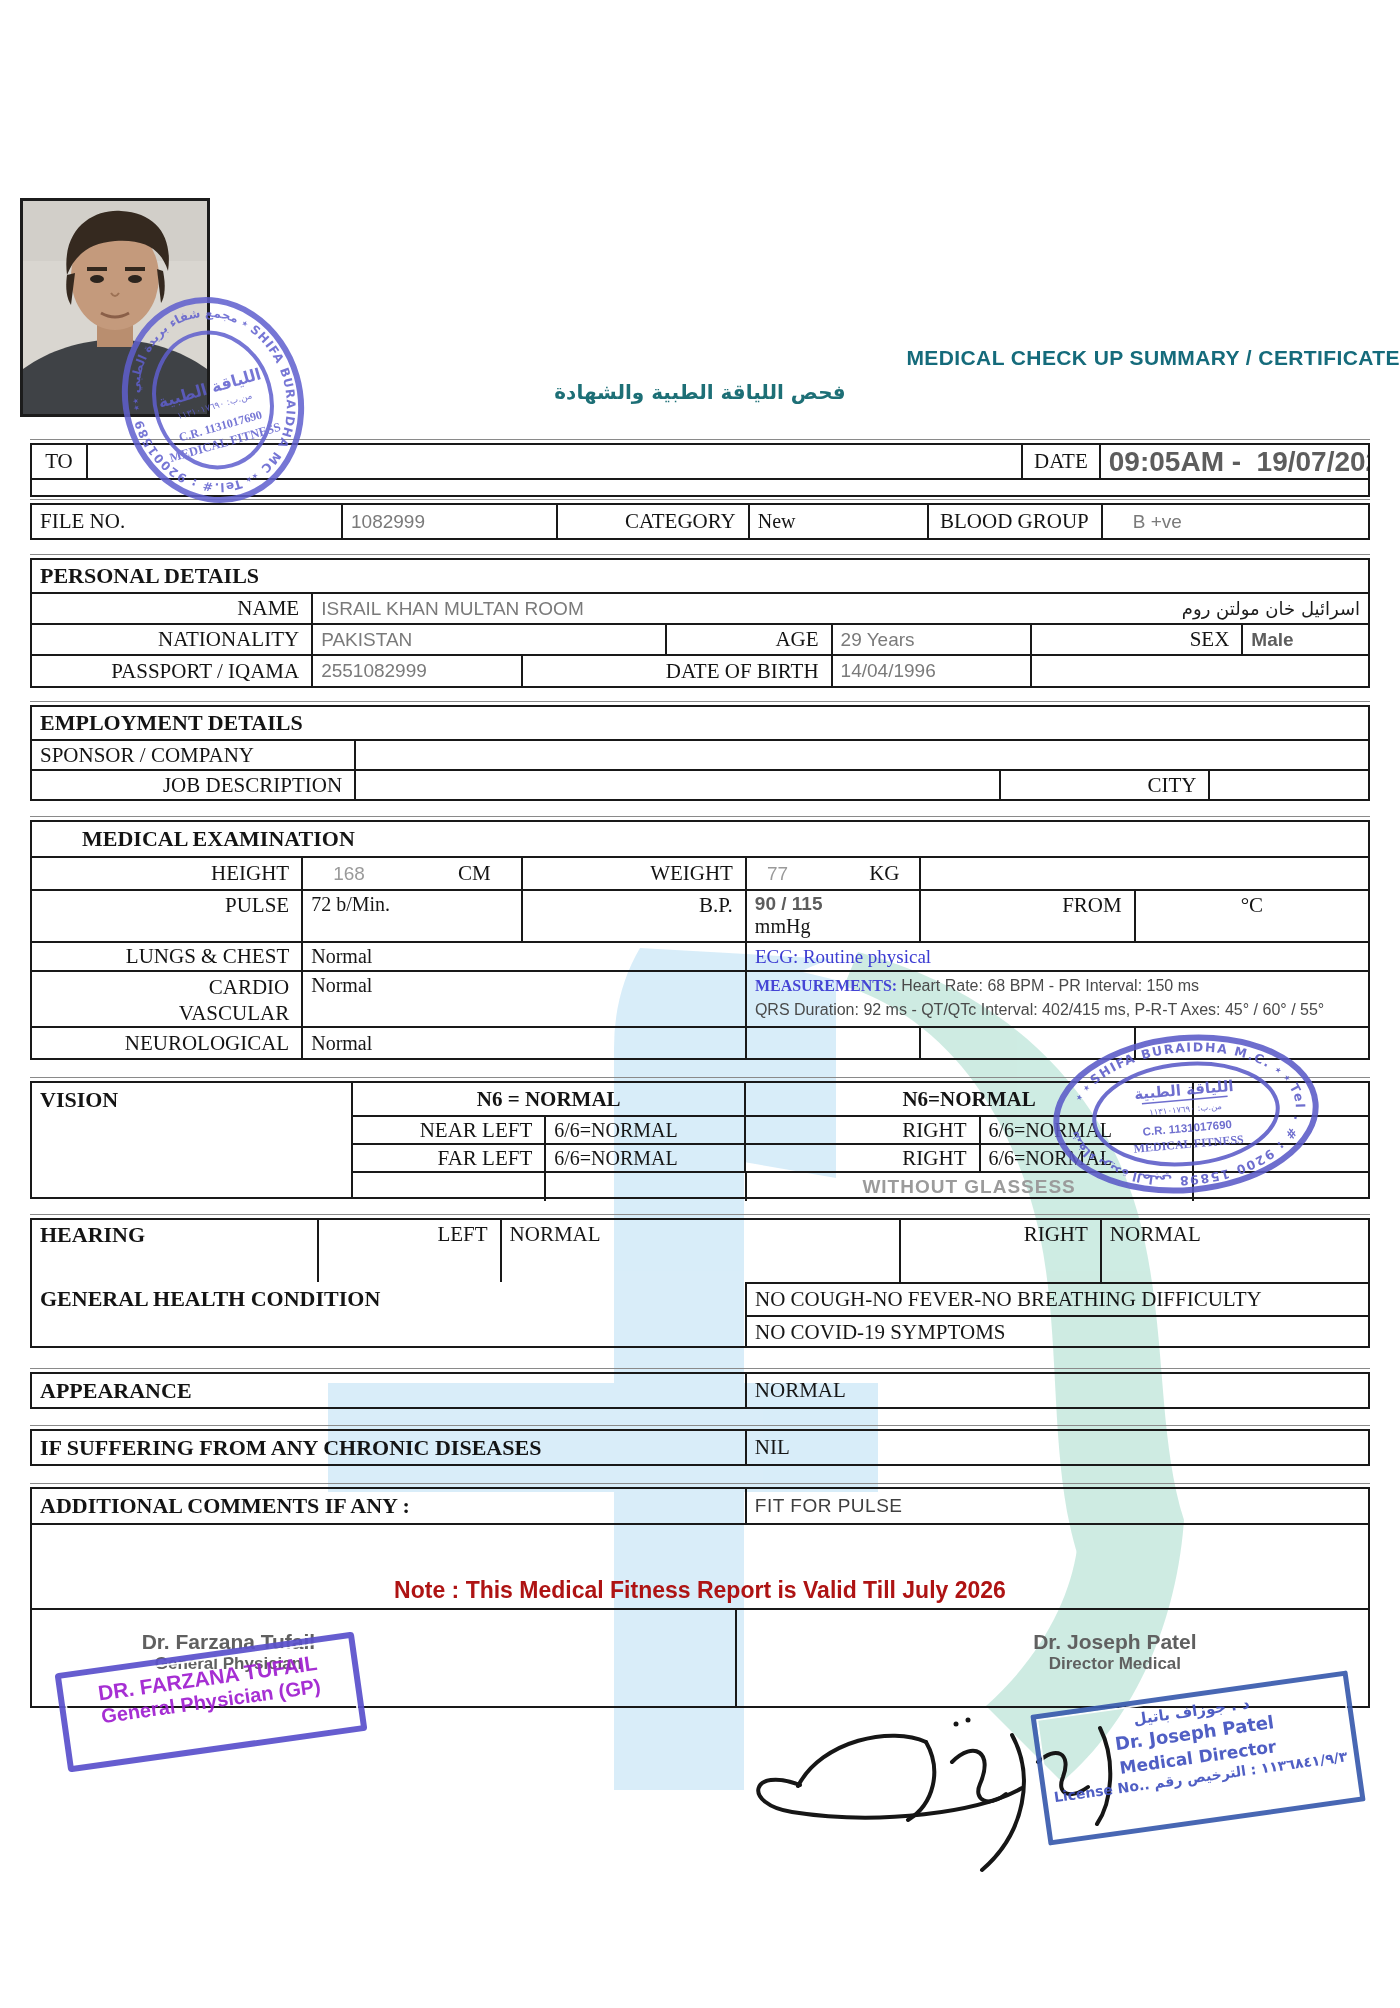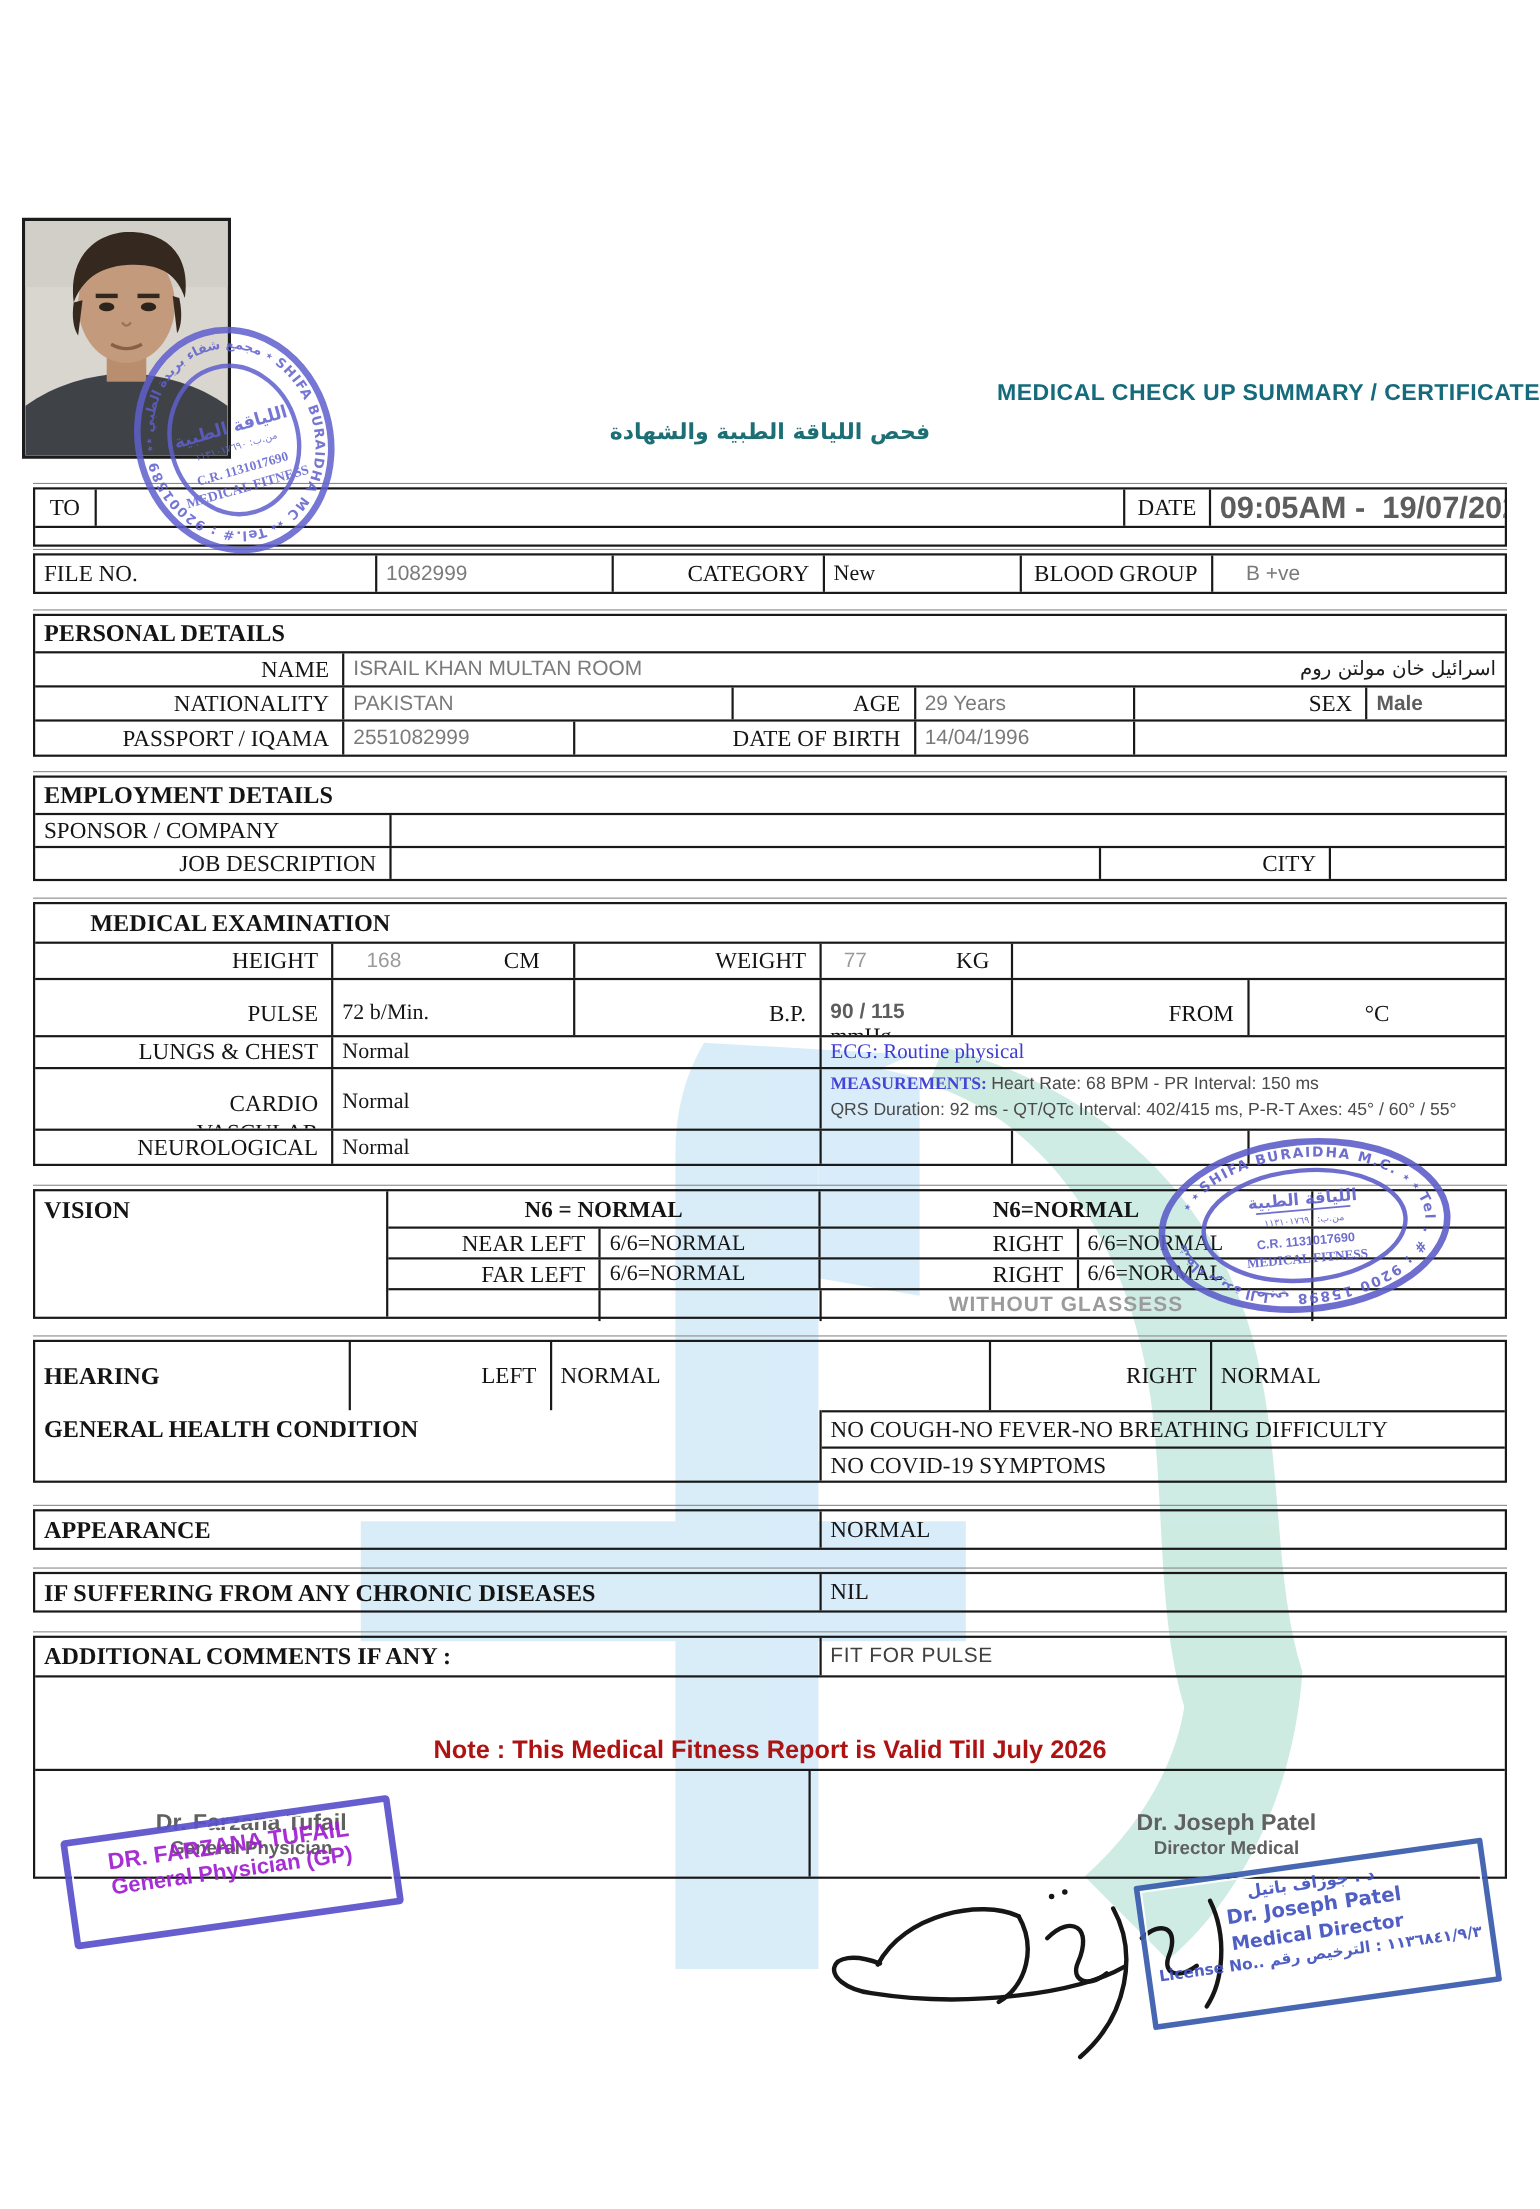--- a/index.html
+++ b/index.html
@@ -8,21 +8,21 @@
   .layer{position:absolute;inset:0;}
   
   .tbl{position:absolute;left:30px;width:1340px;border:2.6px solid #191919;box-sizing:border-box;z-index:2;background:transparent;}
   .tbl::before{content:"";position:absolute;left:-2px;right:-2px;top:-6px;border-top:1.4px solid #8a8a8a;}
   .tr{display:flex;align-items:stretch;border-top:2.6px solid #191919;box-sizing:border-box;}
   .tr.first{border-top:none;}
   .td{border-left:2.6px solid #191919;box-sizing:border-box;overflow:hidden;display:flex;align-items:center;padding:1px 8px;}
   .td.nb{border-left:none;}
   .td.r{justify-content:flex-end;padding-right:12px;}
   .td.c{justify-content:center;}
-  .td.top{align-items:flex-start;padding-top:18px;}
+  .td.top{align-items:flex-start;padding-top:2px;}
   .lab{font:21px "Liberation Serif",serif;color:#141414;white-space:nowrap;}
   .lab.b{font-weight:bold;font-size:22px;}
   .val{font:19px "Liberation Sans",sans-serif;color:#7a7a7a;white-space:nowrap;}
   .val.dk{color:#5d5d5d;font-weight:bold;}
   .val.lt{color:#9a9a9a;}
   .serifv{font:20px "Liberation Serif",serif;color:#161616;white-space:nowrap;}
   .ar{font-family:"DejaVu Sans",sans-serif;direction:rtl;}
   .blue{color:#3c3cd2;}
   
   .span-cell{position:absolute;left:0;top:0;bottom:0;border-right:2.6px solid #191919;box-sizing:border-box;padding:4px 8px;}

